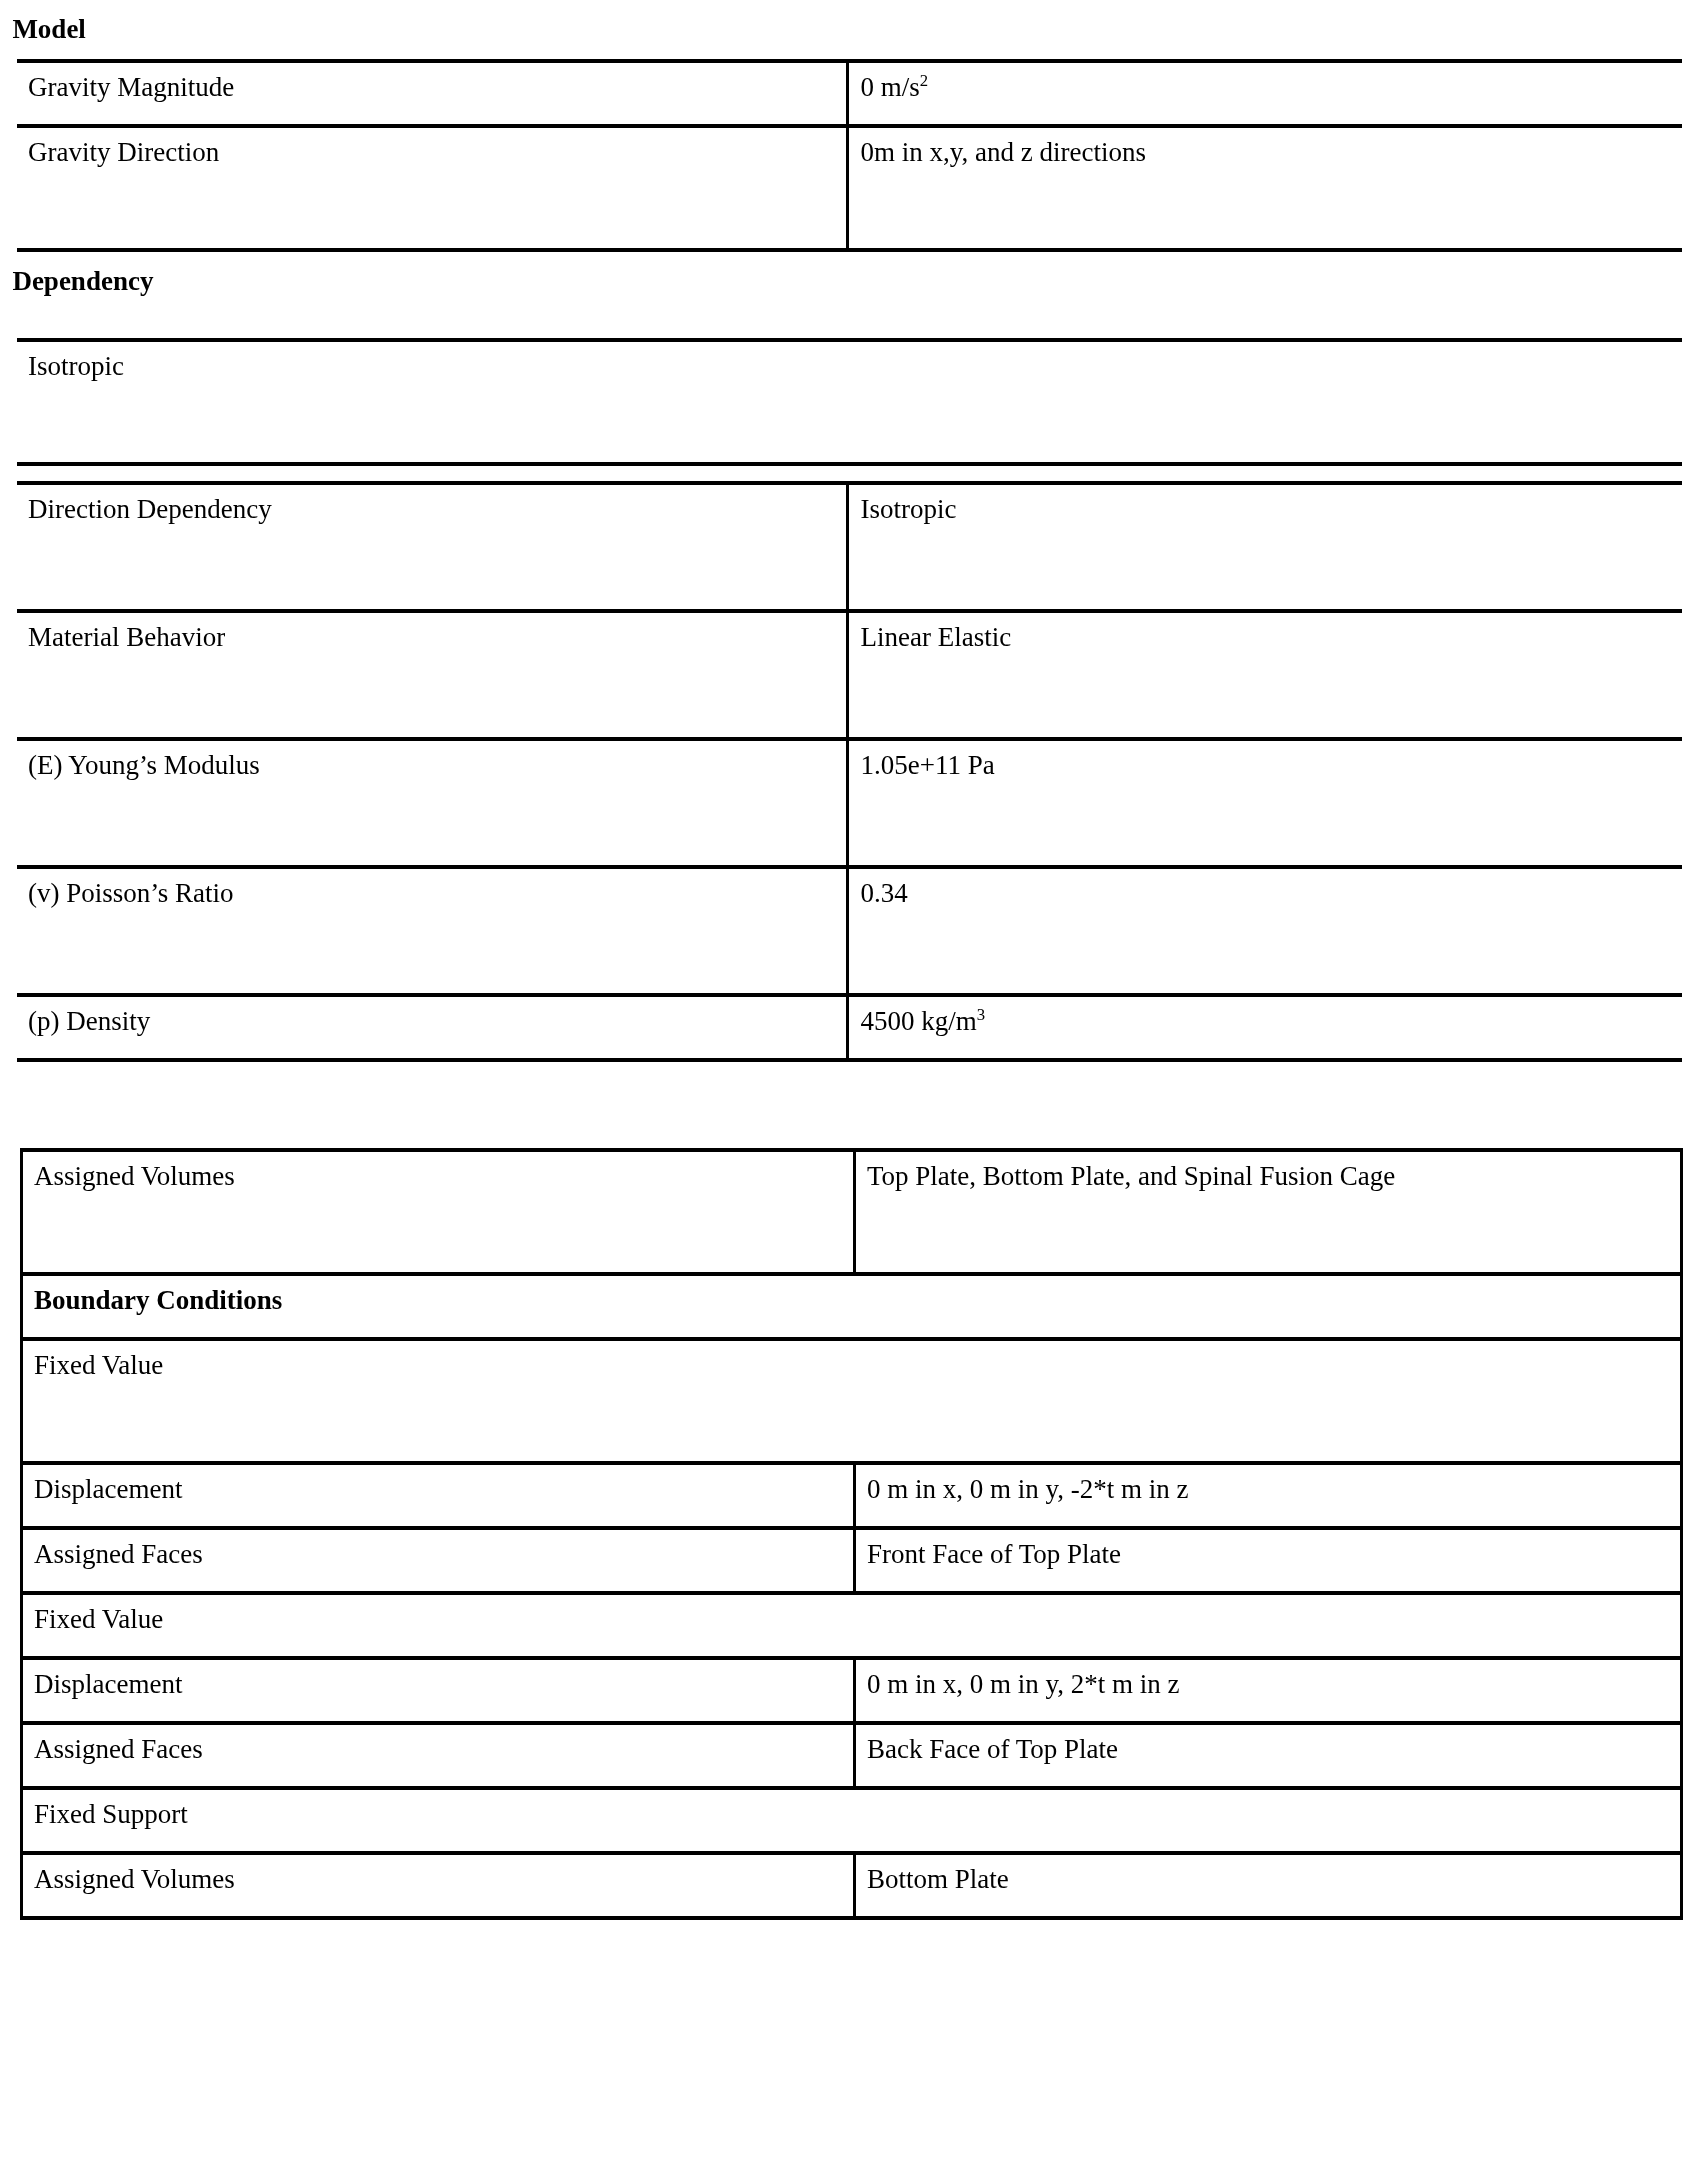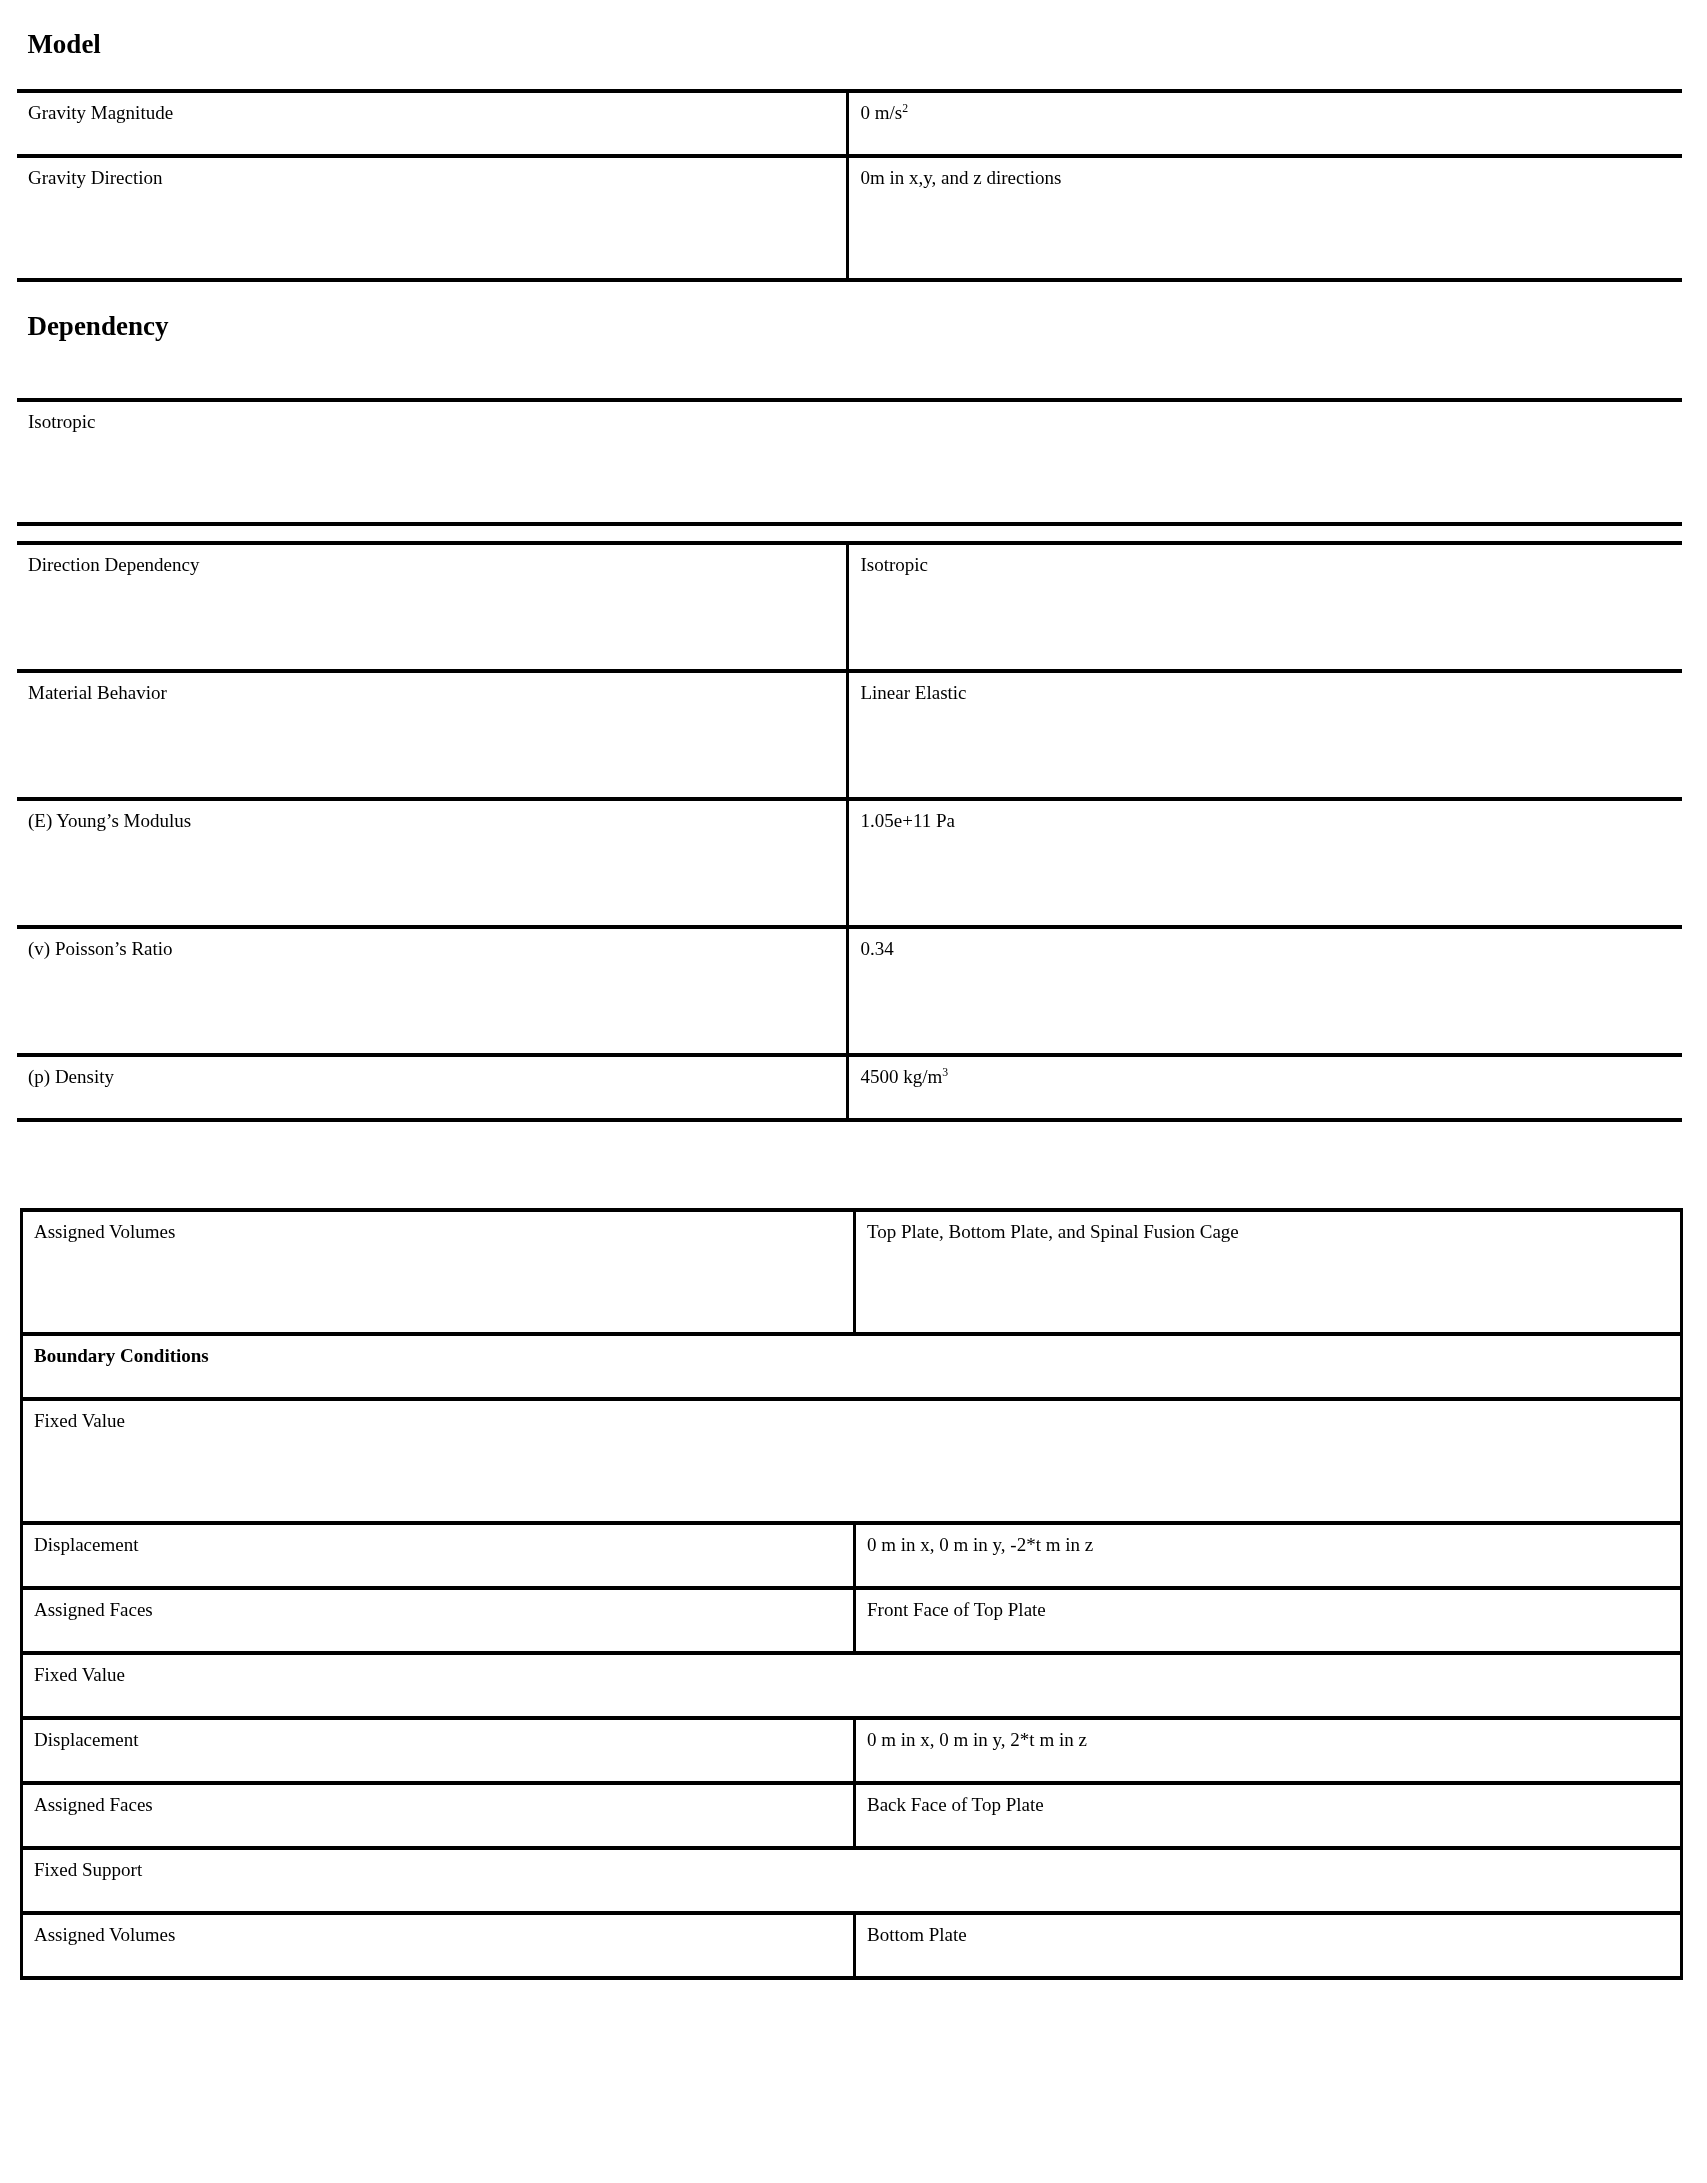--- a/index.html
+++ b/index.html
@@ -23,37 +23,37 @@
     box-sizing: border-box;
     padding: 0;
   }
 
   
   .tbl {
     border-collapse: collapse;
     table-layout: fixed;
     width: 1665px;
     margin: 0;
-    font-size: 19px;
+    font-size: 27px;
     line-height: 1.08;
   }
   .tbl td {
     vertical-align: top;
     padding: 9.6px 0 0 11.4px;
     box-sizing: border-box;
   }
   .col-key { width: 831px; }
   .col-val { width: 834px; }
 
   
   .section-head {
     font-weight: bold;
     font-size: 27px;
     padding-left: 11.4px;
-    margin: 16px;
+    margin: 1px;
     line-height: 1.0;
   }
 
   
   #table-model,
   #table-materials-head,
   #table-materials {
     margin-left: 16.6px;
     width: 1665px;
   }

